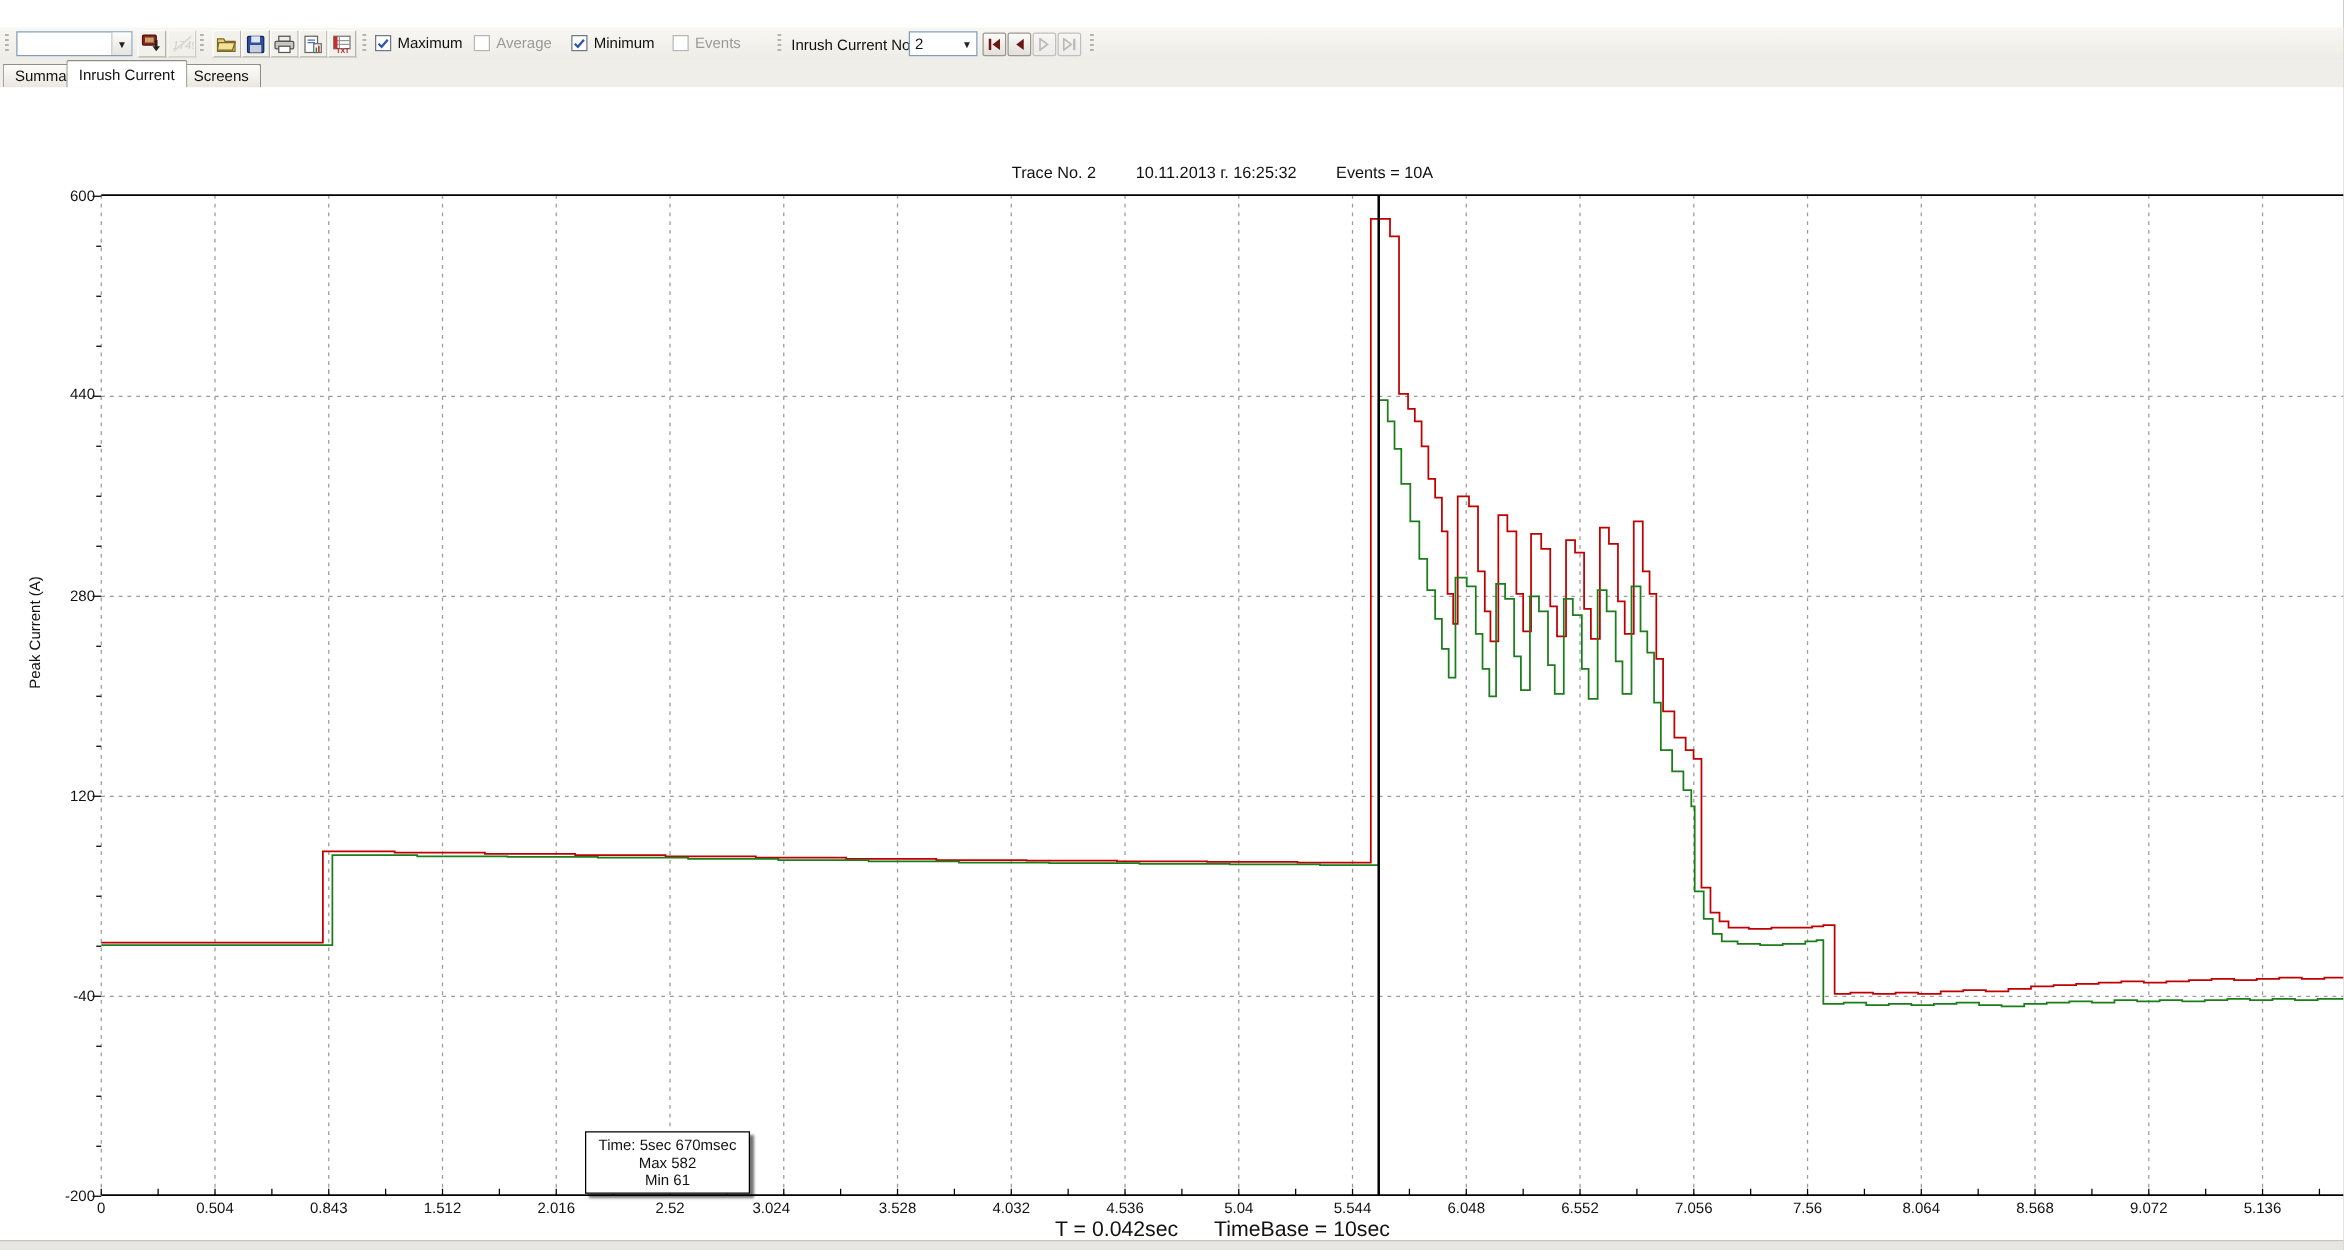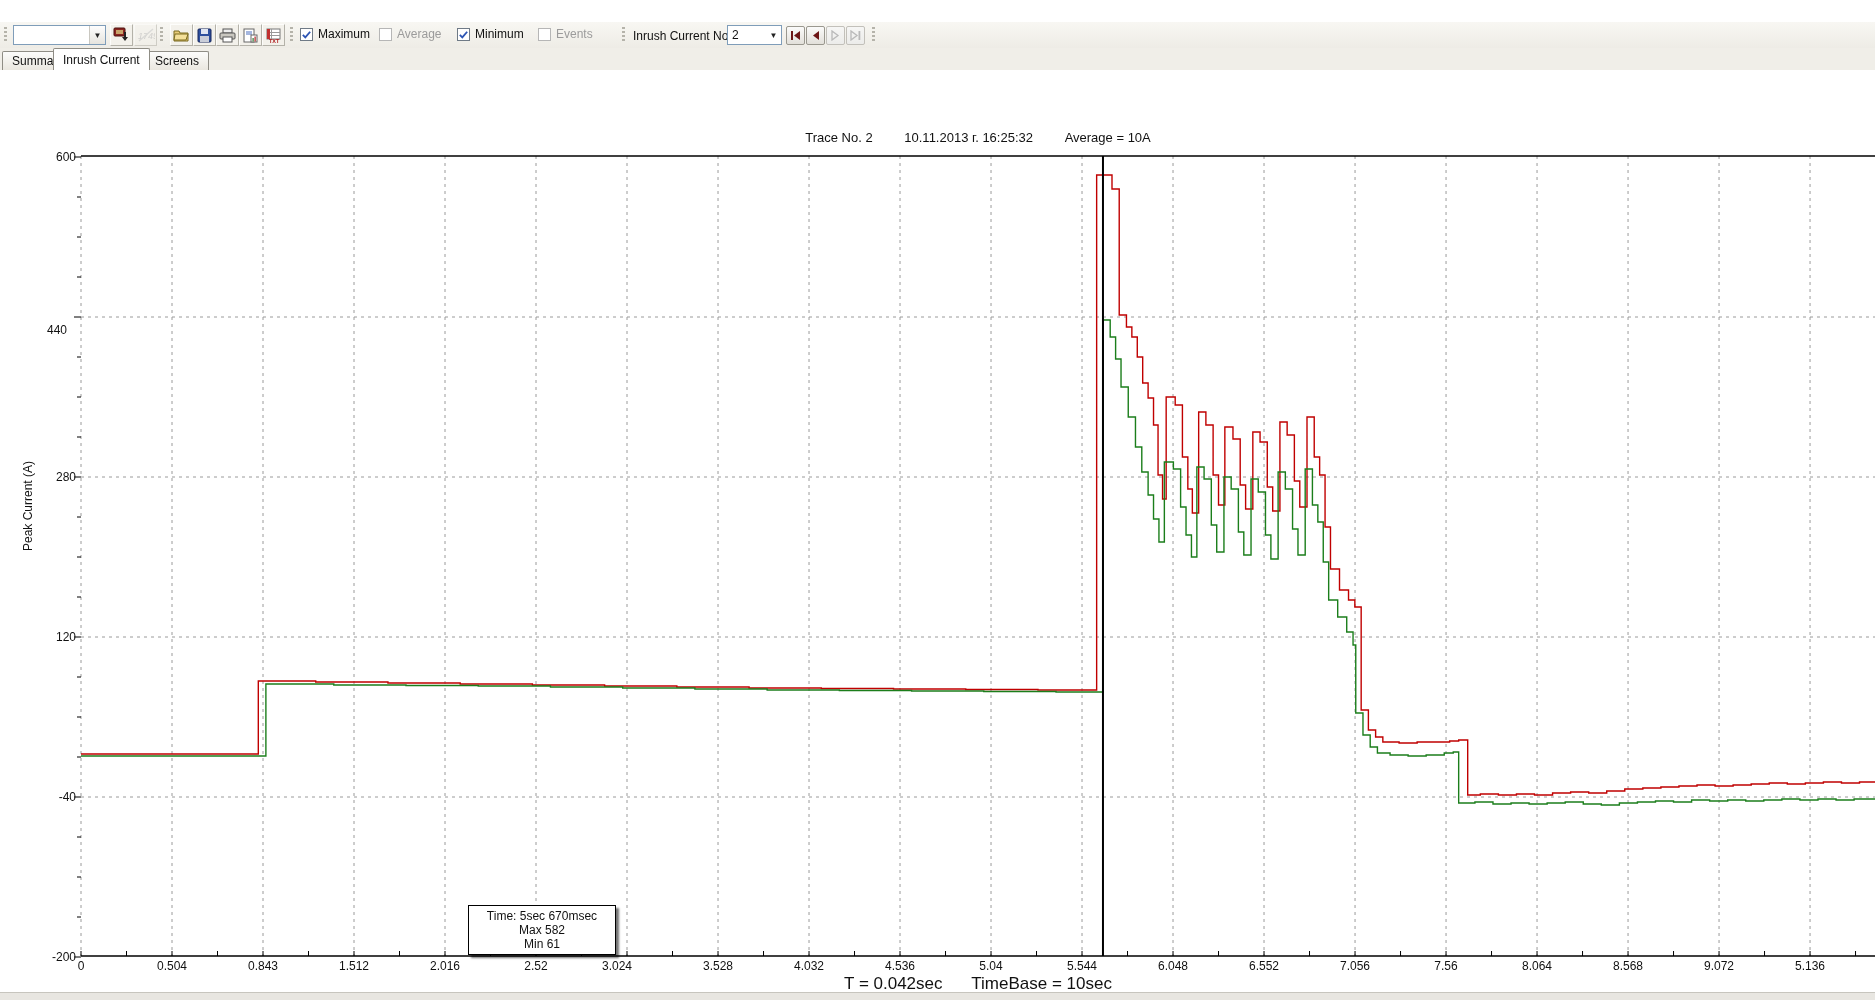--- a/index.html
+++ b/index.html
@@ -61,21 +61,21 @@
   .chart-title{position:absolute;top:130px;left:978px;transform:translateX(-50%);
                font-size:13px;white-space:nowrap;}
   .chart-title span{margin:16px 14px;}
   .ylabel{position:absolute;left:21px;top:551px;font-size:12px;transform:rotate(-90deg);
           transform-origin:0 0;white-space:nowrap;}
   .xlab{position:absolute;top:959px;transform:translateX(-50%);font-size:12px;}
   .ylab{position:absolute;left:38px;width:38px;text-align:right;font-size:12px;}
   .footer{position:absolute;top:974px;left:978px;transform:translateX(-50%);
           font-size:17px;white-space:nowrap;}
   .footer span{margin:0 12px;}
-  .tooltip{position:absolute;left:468px;top:905px;width:148px;box-sizing:border-box;
+  .tooltip{position:absolute;left:468px;top:905px;width:132px;box-sizing:border-box;
            background:#fff;border:1.5px solid #000;box-shadow:3px 3px 2px rgba(0,0,0,.55);
            font-size:12px;text-align:center;padding:3px 2px;line-height:14px;z-index:5;}
 
   .statusbar{position:absolute;left:0;right:0;bottom:0;height:7px;background:#e8e6e1;
              border-top:1px solid #c7c5be;}
 </style>
 </head>
 <body>
 
 <div class="screen">
@@ -300,21 +300,21 @@
       <line x1="77" y1="197" x2="81" y2="197" class="tick"></line>
       <line x1="74" y1="157" x2="81" y2="157" class="tick"></line>
       <path d="M81,754H258.30992000000003V681H315.728V682H387.952V683H460.17600000000004V684H532.4V685H604.624V686H676.848V687H749.072V688H821.2959999999999V688.5H893.52V689H965.744V689.5H1037.9679999999998V690H1095.7472V690H1096.65V175H1111.9976V189H1119.22V315H1126.4424V327H1131.8592V337H1137.2759999999998V357H1142.6928V383H1148.1096V398H1153.5264000000002V425H1158.0404V475H1162.5544V499H1166.1656V397H1175.1935999999998V405H1182.416V457H1187.8328V489H1192.3468V513H1198.6664V412H1205.8888000000002V425H1213.1111999999998V475H1218.528V505H1224.8476V427H1232.9728V439H1240.1952V485H1245.612V509H1252.8344V432H1260.0568V442H1267.2792000000002V487H1272.696V511H1279.9184V422H1287.1408V435H1294.3632V481H1299.78V507H1307.0024V417H1314.2248V457H1319.6416000000002V475H1325.0584V527H1330.4752V569H1339.5031999999999V590H1348.5312V600H1354.8508V607H1361.1704V710H1368.3928V730H1375.6152V737H1382.8376V742H1399.088V743H1417.144V742H1435.2V742H1449.6448V741H1458.6728V740H1467.7008V795H1480.34V794H1498.396V795H1516.452V794H1534.508V795H1552.564V793H1570.6200000000001V792H1588.676V793H1606.732V791H1624.7880000000002V789H1642.844V788H1660.9V787H1678.956V786H1697.012V785H1715.0680000000002V786H1733.124V785H1751.18V784H1769.2359999999999V783H1787.292V784H1805.3480000000002V783H1823.404V782H1841.46V783H1859.5159999999998V782H1873.9608V782H1875" fill="none" stroke="#c00000" stroke-width="1.4"></path>
       <path d="M81,756H265.89344V684H333.784V685H406.00800000000004V685.5H478.232V686H550.456V687H622.6800000000001V688H694.904V689H767.1279999999999V690H839.3520000000001V690.5H911.5759999999999V691H983.8V691.5H1056.0240000000001V692H1102.0668V692H1102.9696V320H1110.192V337H1115.6088000000002V359H1121.0256V387H1128.248V417H1135.4704V447H1141.79V472H1148.1096V495H1153.5264000000002V519H1158.9432V542H1164.3600000000001V462H1173.388V469H1180.6104V507H1186.0272V535H1191.4440000000002V557H1196.8608V467H1204.0832V479H1211.3056V525H1216.7224V552H1223.9448V477H1231.1672V489H1238.3896V532H1243.8064000000002V555H1251.0288V479H1258.2512V492H1265.4736V535H1270.8904V559H1278.1128V472H1285.3352V489H1292.5576V529H1297.9744V555H1305.1968000000002V469H1312.4192V505H1317.836V522H1323.2528V562H1328.6696V600H1337.6976V617H1346.7256V632H1353.0452V645H1355.7536V713H1362.9759999999999V735H1370.1984V747H1377.4207999999999V753H1390.06V755H1408.116V756H1426.172V755H1444.228V753H1453.2559999999999V752H1458.6728V803H1474.9232V802H1492.9792V804H1511.0352V803H1529.0911999999998V804H1547.1471999999999V803H1565.2032000000002V802H1583.2592V804H1601.3152V805H1619.3712V803H1637.4271999999999V802H1655.4832000000001V801H1673.5392000000002V802H1691.5952V800H1709.6512V801H1727.7071999999998V800H1745.7632V801H1763.8192000000001V800H1781.8752V799H1799.9312V800H1817.9871999999998V799H1836.0432V800H1854.0992V799H1873.9608V799H1875" fill="none" stroke="#1b7e1b" stroke-width="1.4"></path>
       <line x1="1102.9696" y1="156" x2="1102.9696" y2="956" stroke="#000" stroke-width="2"></line>
     </svg>
 
   <div class="chart-title">
     <span>Trace No. 2</span>
     <span>10.11.2013 г. 16:25:32</span>
-    <span>Average = 10A</span>
+    <span>Events = 10A</span>
   </div>
   <div class="ylabel">Peak Current (A)</div>
   <div id="xlabels">
       <div class="xlab" style="left: 81px;">0</div>
       <div class="xlab" style="left: 172.002px;">0.504</div>
       <div class="xlab" style="left: 263.004px;">0.843</div>
       <div class="xlab" style="left: 354.007px;">1.512</div>
       <div class="xlab" style="left: 445.009px;">2.016</div>
       <div class="xlab" style="left: 536.011px;">2.52</div>
       <div class="xlab" style="left: 617px;">3.024</div>
@@ -325,21 +325,21 @@
       <div class="xlab" style="left: 1082.02px;">5.544</div>
       <div class="xlab" style="left: 1173.03px;">6.048</div>
       <div class="xlab" style="left: 1264.03px;">6.552</div>
       <div class="xlab" style="left: 1355.03px;">7.056</div>
       <div class="xlab" style="left: 1446.03px;">7.56</div>
       <div class="xlab" style="left: 1537.04px;">8.064</div>
       <div class="xlab" style="left: 1628.04px;">8.568</div>
       <div class="xlab" style="left: 1719.04px;">9.072</div>
       <div class="xlab" style="left: 1810.04px;">5.136</div>
       <div class="ylab" style="top: 150px;">600</div>
-      <div class="ylab" style="top: 323px; text-align: center;">440</div>
+      <div class="ylab" style="top: 308px;">440</div>
       <div class="ylab" style="top: 470px;">280</div>
       <div class="ylab" style="top: 630px;">120</div>
       <div class="ylab" style="top: 790px;">-40</div>
       <div class="ylab" style="top: 950px;">-200</div>
     </div>
   <div class="footer">
     <span>T = 0.042sec</span>
     <span>TimeBase = 10sec</span>
   </div>
 

